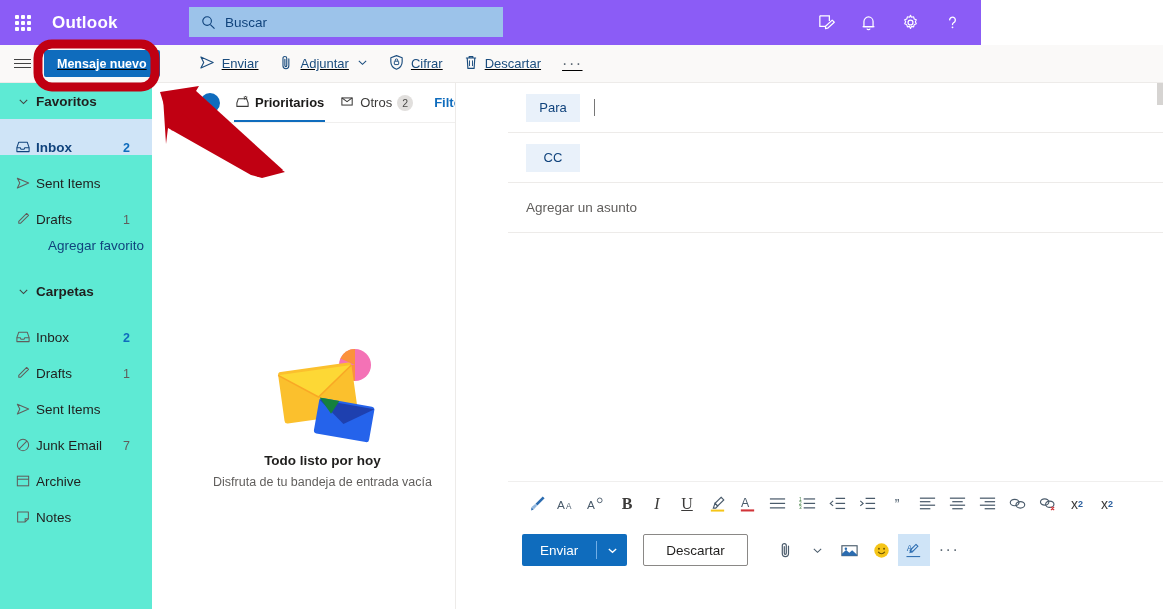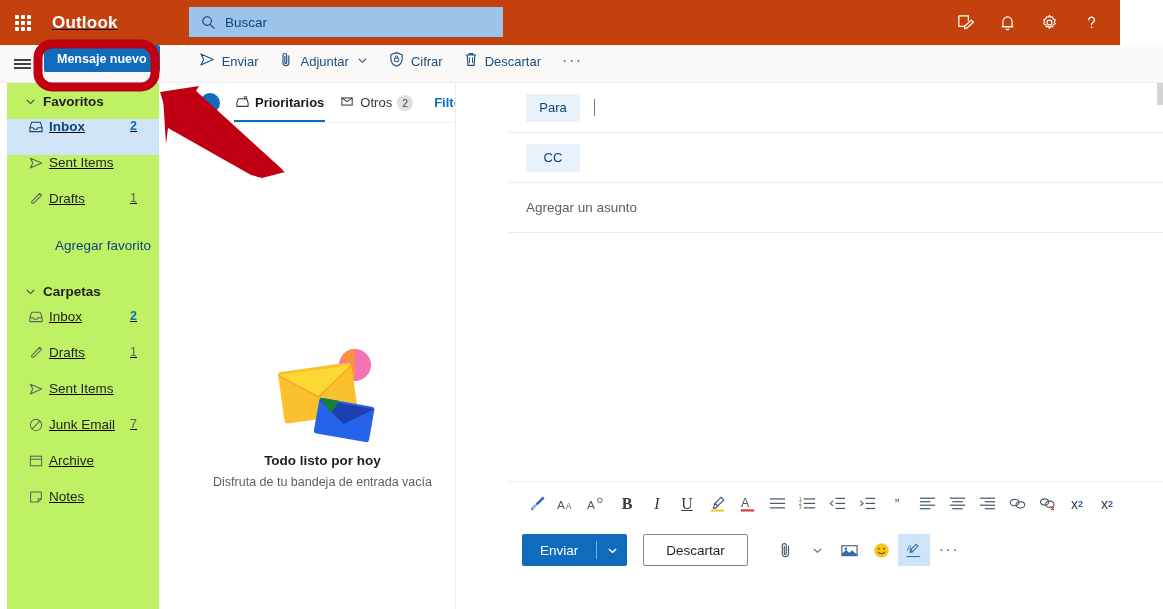--- a/index.html
+++ b/index.html
@@ -5,22 +5,22 @@
   * { box-sizing: border-box; margin: 0; padding: 0; }
   html, body {
     width: 1163px; height: 609px;
     font-family: "Liberation Sans", sans-serif;
     overflow: hidden; background: #fff;
   }
   #app { position: relative; width: 1163px; height: 609px; }
 
   
   .topbar {
-    position: absolute; left: 0; top: 0; width: 1120px; height: 45px;
-    background: #c2410c; display: flex; align-items: center; text-decoration: underline;
+    position: absolute; left: 0; top: 0; width: 981px; height: 45px;
+    background: #8b5cf6; display: flex; align-items: center;
   }
   .waffle {
     width: 46px; height: 45px; display: flex; align-items: center; justify-content: center;
     cursor: pointer;
   }
   .waffle-grid {
     display: grid; grid-template-columns: repeat(3, 4px); grid-template-rows: repeat(3, 4px);
     gap: 2px;
   }
   .waffle-grid i { display: block; width: 4px; height: 4px; background: #fff; border-radius: 1px; }
@@ -42,22 +42,23 @@
     position: absolute; right: 8px; top: 0; height: 45px; display: flex; align-items: center;
   }
   .top-icon {
     width: 42px; height: 45px; display: flex; align-items: center; justify-content: center;
     cursor: pointer; color: #fff;
   }
 
   
   .cmdbar {
     position: absolute; left: 0; top: 45px; width: 1163px; height: 38px;
-    background: #faf9f8; display: flex; align-items: flex-start;
+    background: #faf9f8; display: flex; align-items: center;
     border-bottom: 1px solid #edebe9;
+    text-decoration: underline;
   }
   .hamburger {
     width: 44px; height: 38px; display: flex; align-items: center; justify-content: center;
     cursor: pointer;
   }
   .hamburger span { display: block; width: 17px; height: 1.6px; background: #424242; margin: 2.4px 0; }
   .newmsg-btn {
     background: #0f6cbd; color: #fff; font-size: 12.5px; font-weight: 700;
     height: 27px; padding: 0 13px; border: 0; border-radius: 2px; cursor: pointer;
     font-family: "Liberation Sans", sans-serif; white-space: nowrap;
@@ -70,32 +71,31 @@
     font-family: "Liberation Sans", sans-serif; white-space: nowrap;
   }
   .cmd-btn .chev { margin-left: 2px; }
   .cmd-ellipsis {
     color: #5f6b76; font-size: 16px; letter-spacing: 1.5px; padding: 0 10px; cursor: pointer;
     line-height: 10px;
   }
 
   
   .sidebar {
-    position: absolute; left: 7px; top: 83px; width: 152px; height: 526px;
-    background: #bef264; overflow: hidden;
+    position: absolute; left: 0; top: 83px; width: 152px; height: 526px;
+    background: #5eead4; overflow: hidden;
   }
   .side-group {
     display: flex; align-items: center; height: 36px; padding-left: 10px; cursor: pointer;
   }
   .side-group .gchev { width: 26px; display: flex; align-items: center; justify-content: center; }
   .side-group .glabel { font-size: 13.5px; color: #201f1e; font-weight: 700; }
   .side-item {
-    display: flex; align-items: flex-start; height: 36px; padding-left: 16px; cursor: pointer;
+    display: flex; align-items: flex-end; height: 36px; padding-left: 10px; cursor: pointer;
     position: relative;
-    text-decoration: underline;
   }
   .side-item.selected { background: #cfe4f7; }
   .side-item .sic { width: 26px; display: flex; align-items: center; justify-content: center; }
   .side-item .slabel { font-size: 13.5px; color: #201f1e; flex: 1; white-space: nowrap; }
   .side-item.selected .slabel { color: #10437c; font-weight: 700; }
   .side-item .scount { font-size: 12.5px; color: #605e5c; padding-right: 22px; }
   .side-item .scount.blue { color: #0f6cbd; font-weight: 700; }
   .side-link {
     display: flex; align-items: center; height: 36px; padding-left: 48px; cursor: pointer;
     font-size: 13.5px; color: #10437c;

